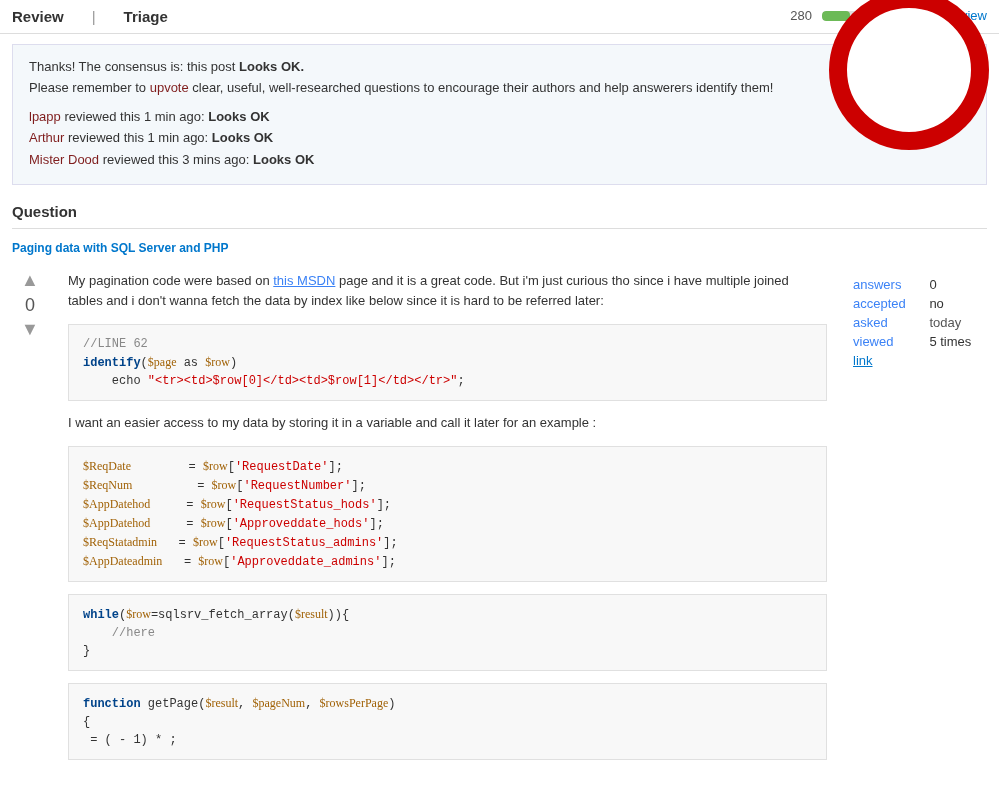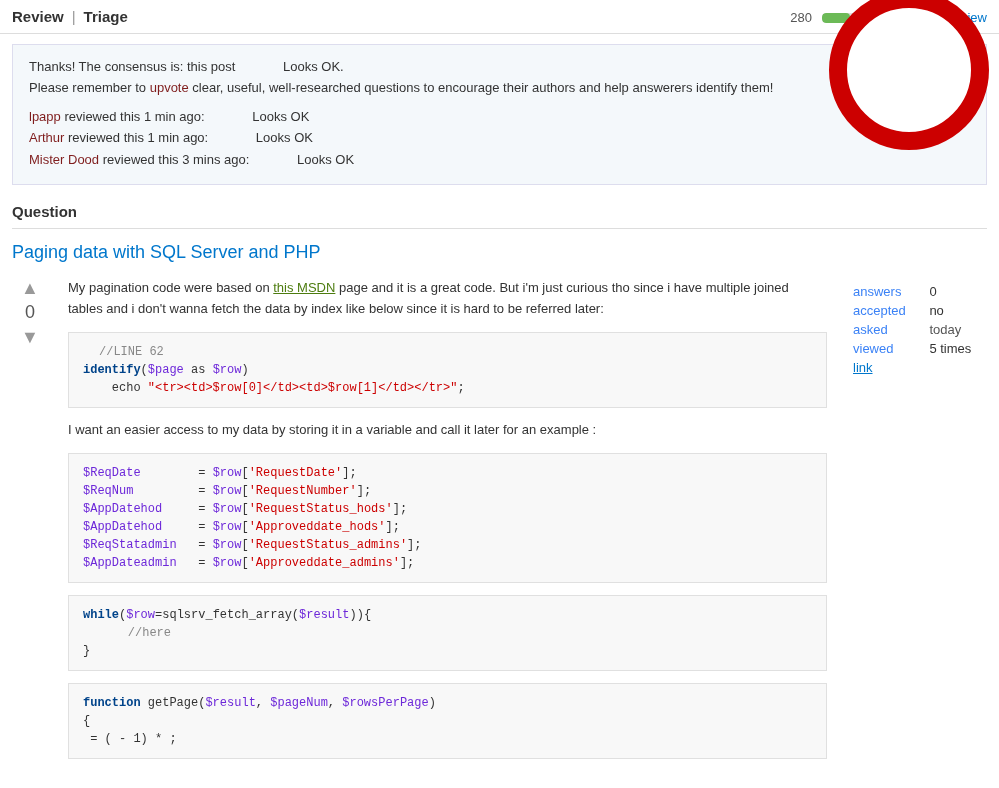--- a/index.html
+++ b/index.html
@@ -1,25 +1,26 @@
 <!DOCTYPE html>
 <html><head>
   <meta charset="utf-8">
   <style>
     * { box-sizing: border-box; margin: 0; padding: 0; }
     body { font-family: Arial, sans-serif; font-size: 13px; color: #333; background: #fff; }
 
     
     .header-nav {
       display: flex;
-      align-items: flex-end;
+      align-items: flex-start;
       padding: 8px 12px;
       border-bottom: 1px solid #ddd;
       background: #fff;
       position: relative;
+      gap: 20px;
     }
     .nav-review {
       font-size: 15px;
       font-weight: bold;
       color: #333;
     }
     .nav-separator {
       color: #999;
       margin: 0 8px;
       font-size: 15px;
@@ -76,43 +77,43 @@
     
     .consensus-box {
       background: #f4f8fb;
       border: 1px solid #dde;
       padding: 12px 16px;
       margin: 10px 12px;
       font-size: 13px;
       line-height: 1.6;
       position: relative;
     }
-    .consensus-box strong { font-weight: normal; margin-left: 44px; }
+    .consensus-box strong { font-weight: bold; }
     .consensus-box a { color: #7f1d1d; text-decoration: none; }
     .reviewer-list { margin-top: 8px; }
     .reviewer-list div { margin: 1px 0; }
 
     
     .question-section {
       padding: 0 12px;
     }
     .section-header {
       font-size: 15px;
       font-weight: bold;
       color: #333;
       border-bottom: 1px solid #ddd;
       padding: 8px 0;
       margin-bottom: 12px;
     }
 
     
     .question-title {
-      font-size: 18px;
+      font-size: 12px;
       color: #0077cc;
-      font-weight: normal;
+      font-weight: bold;
       margin-bottom: 14px;
       line-height: 1.3;
     }
 
     
     .question-body-area {
       display: flex;
       gap: 20px;
     }
     .vote-column {
@@ -138,38 +139,38 @@
       text-align: center;
     }
     .question-content {
       flex: 1;
     }
     .question-text {
       font-size: 13px;
       line-height: 1.6;
       margin-bottom: 12px;
     }
-    .question-text a { color: #4d7c0f; }
+    .question-text a { color: #3b82f6; }
 
     
     .code-block {
       background: #f8f8f8;
       border: 1px solid #e0e0e0;
       font-family: 'Courier New', Courier, monospace;
       font-size: 12px;
       padding: 10px 14px;
       margin: 8px 0 12px 0;
       line-height: 1.5;
       white-space: pre;
       overflow-x: auto;
     }
-    .code-comment { color: #888; margin-left: 16px; }
+    .code-comment { color: #888; }
     .code-keyword { color: #00438a; font-weight: bold; }
     .code-string { color: #cc0000; }
-    .code-variable { color: #6d28d9; }
+    .code-variable { color: #a16207; font-family: Liberation Serif, serif; }
 
     
     .stats-sidebar {
       min-width: 140px;
       font-size: 13px;
       margin-top: 4px;
     }
     .stats-table {
       border-collapse: collapse;
       width: 100%;

